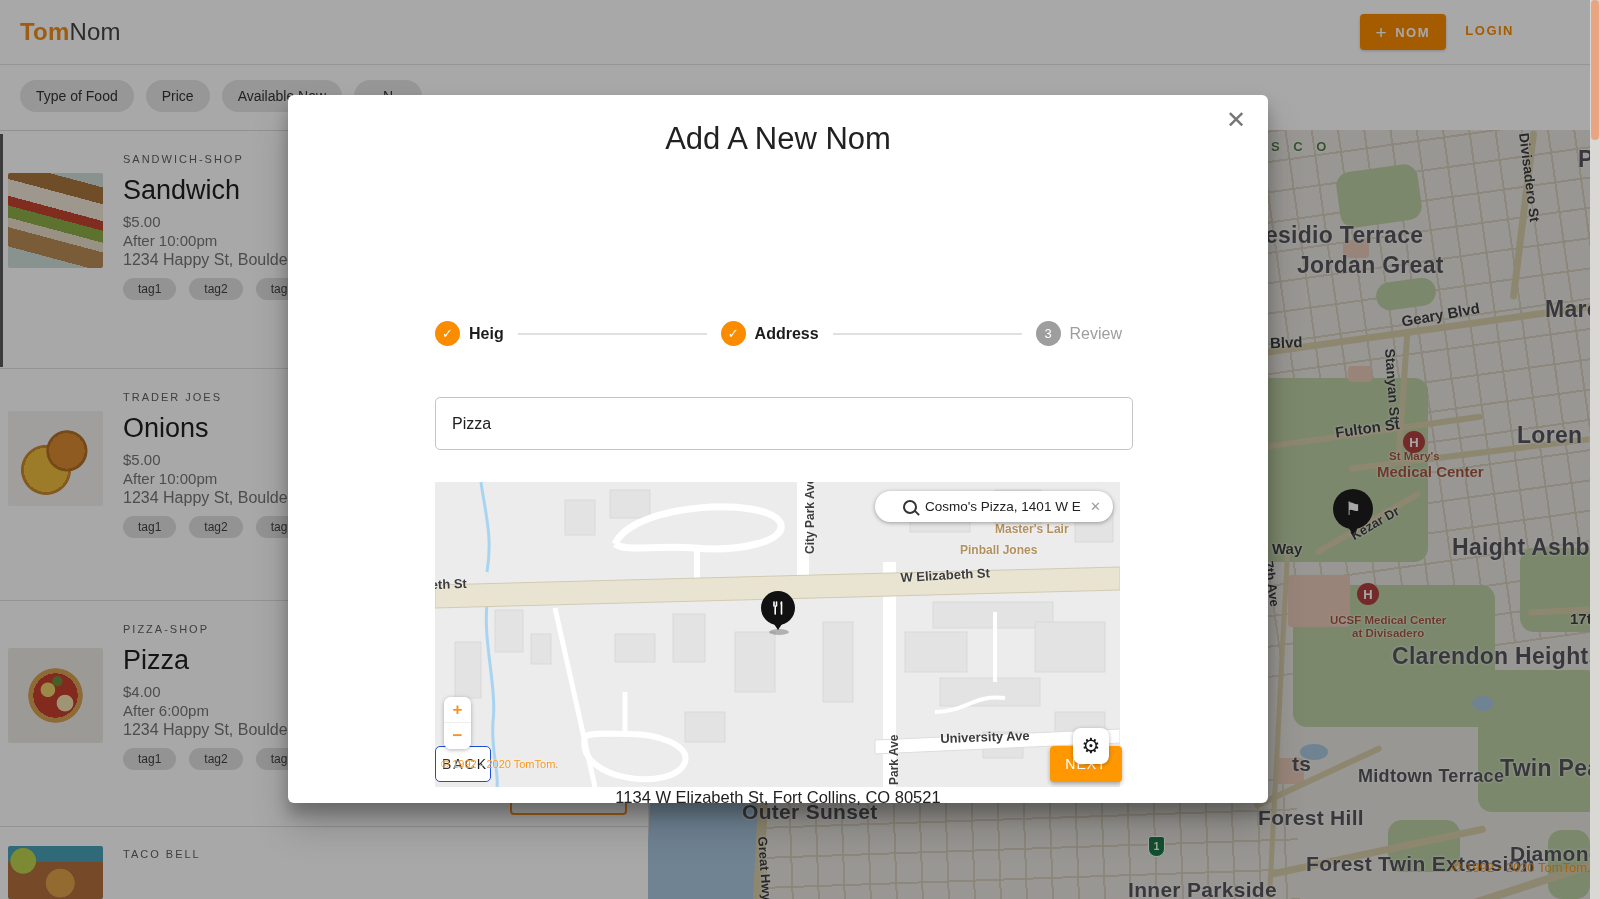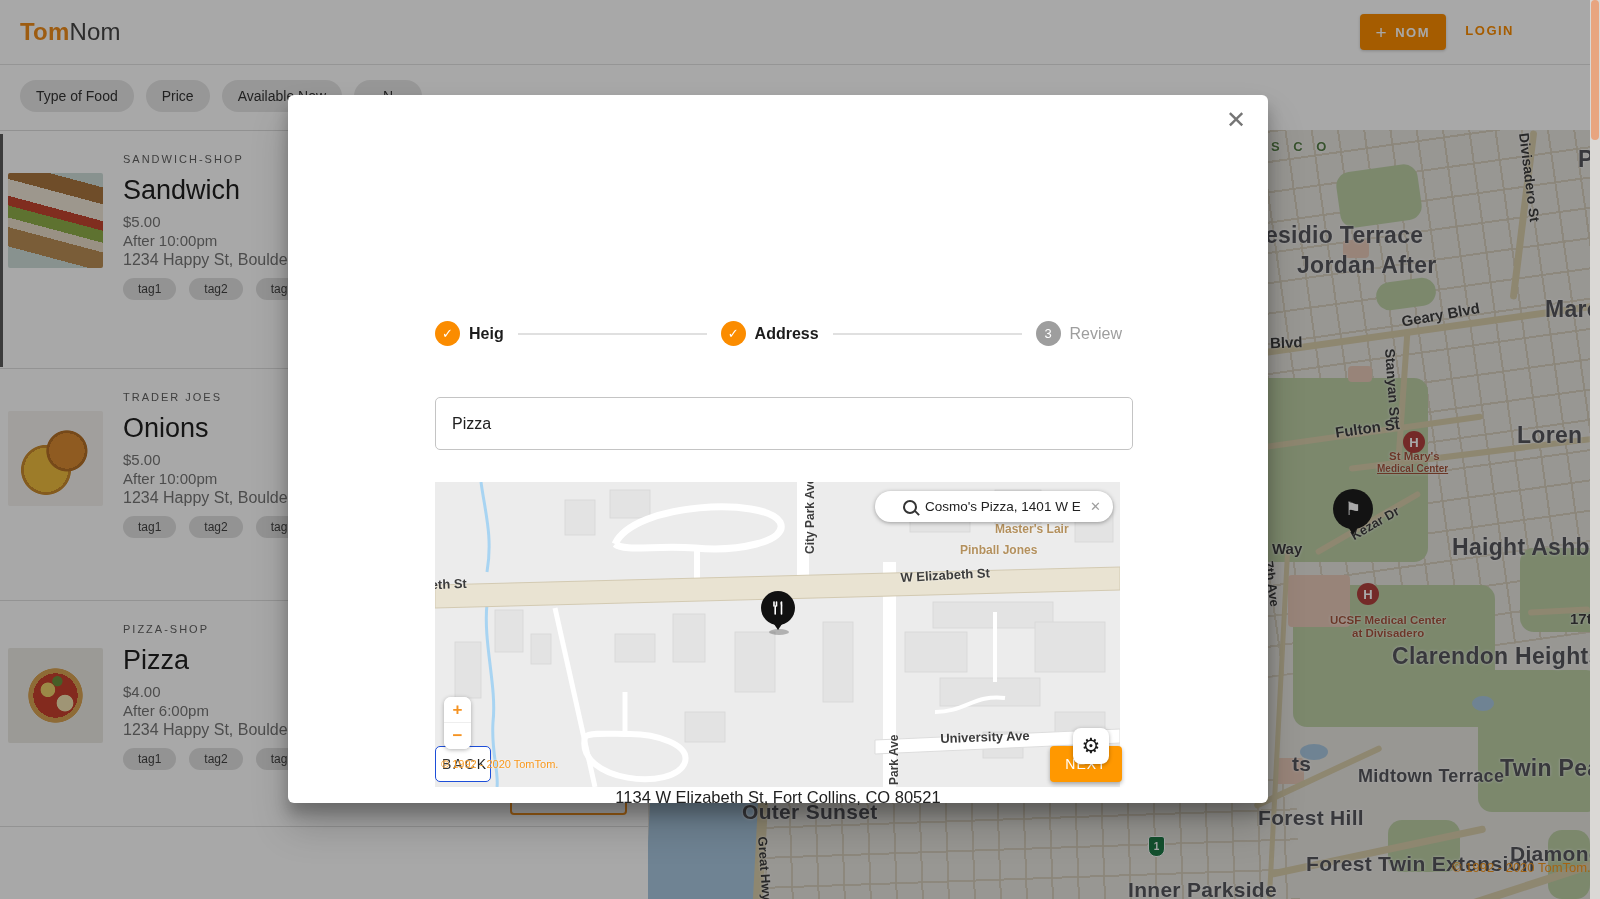--- a/index.html
+++ b/index.html
@@ -164,28 +164,28 @@
   <i class="patch road" style="left:872px;top:0;width:7px;height:170px;transform:rotate(7deg)"></i>
   <i class="patch road" style="left:660px;top:390px;width:120px;height:6px;transform:rotate(-30deg)"></i>
   <i class="patch road" style="left:628px;top:420px;width:5px;height:349px;transform:rotate(3deg)"></i>
   <i class="patch road" style="left:880px;top:478px;width:62px;height:6px;transform:rotate(-3deg)"></i>
   <i class="patch road" style="left:700px;top:758px;width:320px;height:8px;transform:rotate(-18deg)"></i>
   <i class="patch road" style="left:620px;top:718px;width:220px;height:7px;transform:rotate(-12deg)"></i>
   <i class="patch road" style="left:600px;top:644px;width:140px;height:6px;transform:rotate(-25deg)"></i>
   <div class="mlabel-layer">
       <span class="mlabel green" style="left: 623px; top: 9px; font-size: 13px;">S C O</span>
       <span class="mlabel area" style="left: 592px; top: 92px; font-size: 23px;">Presidio Terrace</span>
-      <span class="mlabel area" style="left: 649px; top: 122px; font-size: 23px;">Jordan After</span>
+      <span class="mlabel area" style="left: 649px; top: 122px; font-size: 23px;">Jordan Great</span>
       <span class="mlabel street" style="left: 752px; top: 183px; font-size: 15px; transform: rotate(-10deg);">Geary Blvd</span>
       <span class="mlabel street" style="left: 575px; top: 206px; font-size: 15px; transform: rotate(-2deg);">Geary Blvd</span>
       <span class="mlabel street" style="left: 884px; top: 2px; font-size: 14px; transform: rotate(83deg);">Divisadero St</span>
       <span class="mlabel street" style="left: 750px; top: 218px; font-size: 14px; transform: rotate(86deg);">Stanyan St</span>
       <span class="mlabel street" style="left: 686px; top: 294px; font-size: 15px; transform: rotate(-8deg);">Fulton St</span>
       <span class="mlabel poi" style="left: 741px; top: 320px; font-size: 11.5px;">St Mary's</span>
-      <span class="mlabel poi" style="left: 729px; top: 333px; font-size: 10px; text-decoration: underline;">Medical Center</span>
+      <span class="mlabel poi" style="left: 729px; top: 333px; font-size: 15px;">Medical Center</span>
       <span class="mlabel area" style="left: 869px; top: 292px; font-size: 23px;">Loren M</span>
       <span class="mlabel area" style="left: 804px; top: 404px; font-size: 23px;">Haight Ashbury</span>
       <span class="mlabel street" style="left: 700px; top: 400px; font-size: 13px; transform: rotate(-30deg);">Kezar Dr</span>
       <span class="mlabel street" style="left: 624px; top: 410px; font-size: 15px;">Way</span>
       <span class="mlabel street" style="left: 628px; top: 430px; font-size: 13px; transform: rotate(82deg);">7th Ave</span>
       <span class="mlabel poi" style="left: 682px; top: 484px; font-size: 11.5px;">UCSF Medical Center</span>
       <span class="mlabel poi" style="left: 704px; top: 497px; font-size: 11.5px;">at Divisadero</span>
       <span class="mlabel area" style="left: 744px; top: 513px; font-size: 23px;">Clarendon Heights</span>
       <span class="mlabel street" style="left: 922px; top: 480px; font-size: 15px;">17t</span>
       <span class="mlabel area" style="left: 897px; top: 166px; font-size: 23px;">Marc</span>
@@ -270,30 +270,37 @@
       <div class="addr">1234 Happy St, Boulder, Co</div>
       <div class="tags">
         <span class="tag">tag1</span>
         <span class="tag">tag2</span>
         <span class="tag">tag3</span>
       </div>
     </div>
     <button class="direction-btn">DIRECTION</button>
   </div>
 
+  <div class="card c4">
+    <div class="photo ph-taco" style="top:19px;height:53px"></div>
+    <div class="body" style="padding-top:21px">
+      <div class="shop">TACO BELL</div>
+    </div>
+  </div>
 </div>
 
 <div class="dim"></div>
 
 <div class="vscroll">
   <div class="thumb"></div>
 </div>
 
 <div class="modal">
   <button class="modal-close">✕</button>
+  <h1 class="m-title">Add A New Nom</h1>
 
   <div class="stepper">
     <div class="step done">
       <span class="step-circle">✓</span>
       <span class="step-label">Heig</span>
     </div>
     <div class="step-line"></div>
     <div class="step done">
       <span class="step-circle">✓</span>
       <span class="step-label">Address</span>

